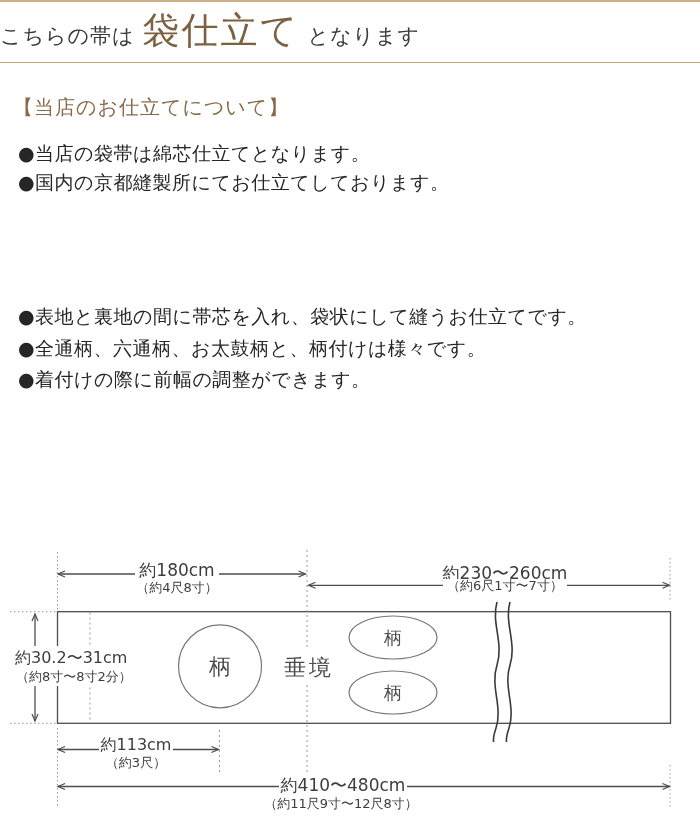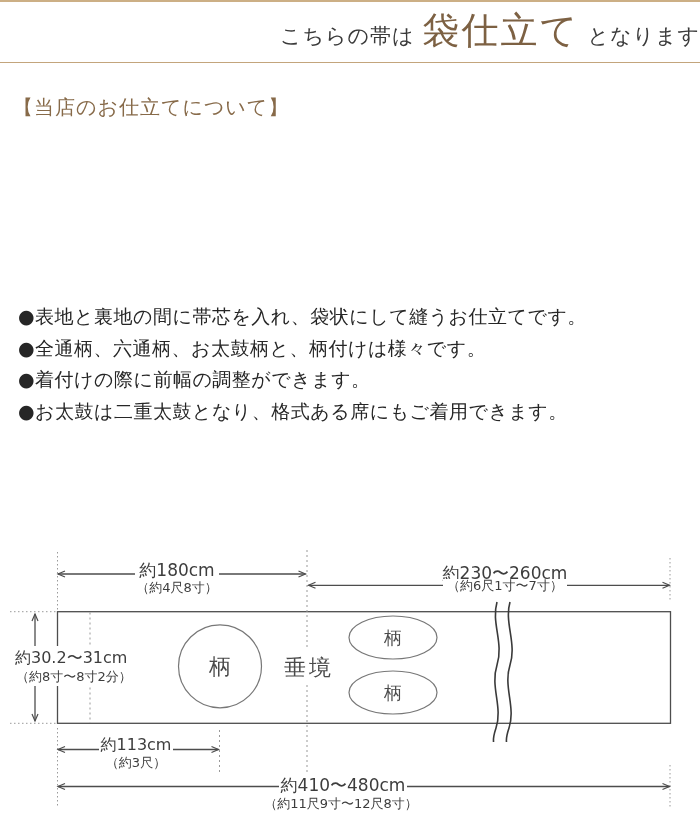--- a/index.html
+++ b/index.html
@@ -1,21 +1,21 @@
 <!DOCTYPE html>
 <html lang="ja"><head>
 <meta charset="utf-8">
 <style>
   html,body{margin:0;padding:0;background:#fff;}
   .page{
     position:relative;width:700px;height:840px;background:#ffffff;
     font-family:"DejaVu Serif","Liberation Serif",serif;color:#222;overflow:hidden;
   }
   .top-line{position:absolute;top:0;left:0;width:700px;height:2px;background:#ccaf85;}
-  .header{position:absolute;top:6px;left:0;width:700px;text-align:right;white-space:nowrap;}
+  .header{position:absolute;top:6px;left:0;width:700px;text-align:left;white-space:nowrap;}
   .header .h-small{font-size:21px;color:#3a3a3a;letter-spacing:1px;}
   .header .h-big{font-size:37px;color:#7d6143;letter-spacing:2px;margin:0 3px;}
   .header-rule{position:absolute;top:62px;left:0;width:700px;height:1px;background:#c3a57c;}
   .sec-title{position:absolute;left:13px;margin:0;font-size:20px;font-weight:normal;color:#876a49;letter-spacing:1px;}
   .sec1-title{top:94px;}
   .sec2-title{top:254px;}
   .blist{position:absolute;left:18px;margin:0;padding:0;list-style:none;font-size:19px;color:#262626;letter-spacing:0.5px;}
   .sec1-list{top:139px;line-height:29px;}
   .sec2-list{top:301px;line-height:31.5px;}
   .note{padding-left:14px;}
@@ -41,26 +41,29 @@
 
   <div class="header">
     <span class="h-small">こちらの帯は</span>
     <span class="h-big">袋仕立て</span>
     <span class="h-small">となります</span>
   </div>
 
   <div class="header-rule"></div>
 
   <h2 class="sec-title sec1-title">【当店のお仕立てについて】</h2>
+  <ul class="blist sec1-list">
+    <li>●当店の袋帯は綿芯仕立てとなります。</li>
+    <li>●国内の京都縫製所にてお仕立てしております。</li>
+  </ul>
 
   <ul class="blist sec2-list">
     <li>●表地と裏地の間に帯芯を入れ、袋状にして縫うお仕立てです。</li>
     <li>●全通柄、六通柄、お太鼓柄と、柄付けは様々です。</li>
     <li>●着付けの際に前幅の調整ができます。</li>
-    <li>●お太鼓は二重太鼓となり、格式ある席にもご着用できます。</li>
   </ul>
 
   <svg class="diagram" width="700" height="300" viewBox="0 0 700 300" xmlns="http://www.w3.org/2000/svg">
 
     <rect class="dline" x="57.5" y="71.7" width="613" height="111.6"></rect>
 
     <line class="dashv" x1="90" y1="72.5" x2="90" y2="182.8"></line>
     <line class="dashv" x1="307" y1="10" x2="307" y2="232"></line>
     <line class="dashv" x1="219.5" y1="190" x2="219.5" y2="232"></line>
     <line class="dotv" x1="57.5" y1="12" x2="57.5" y2="70"></line>

